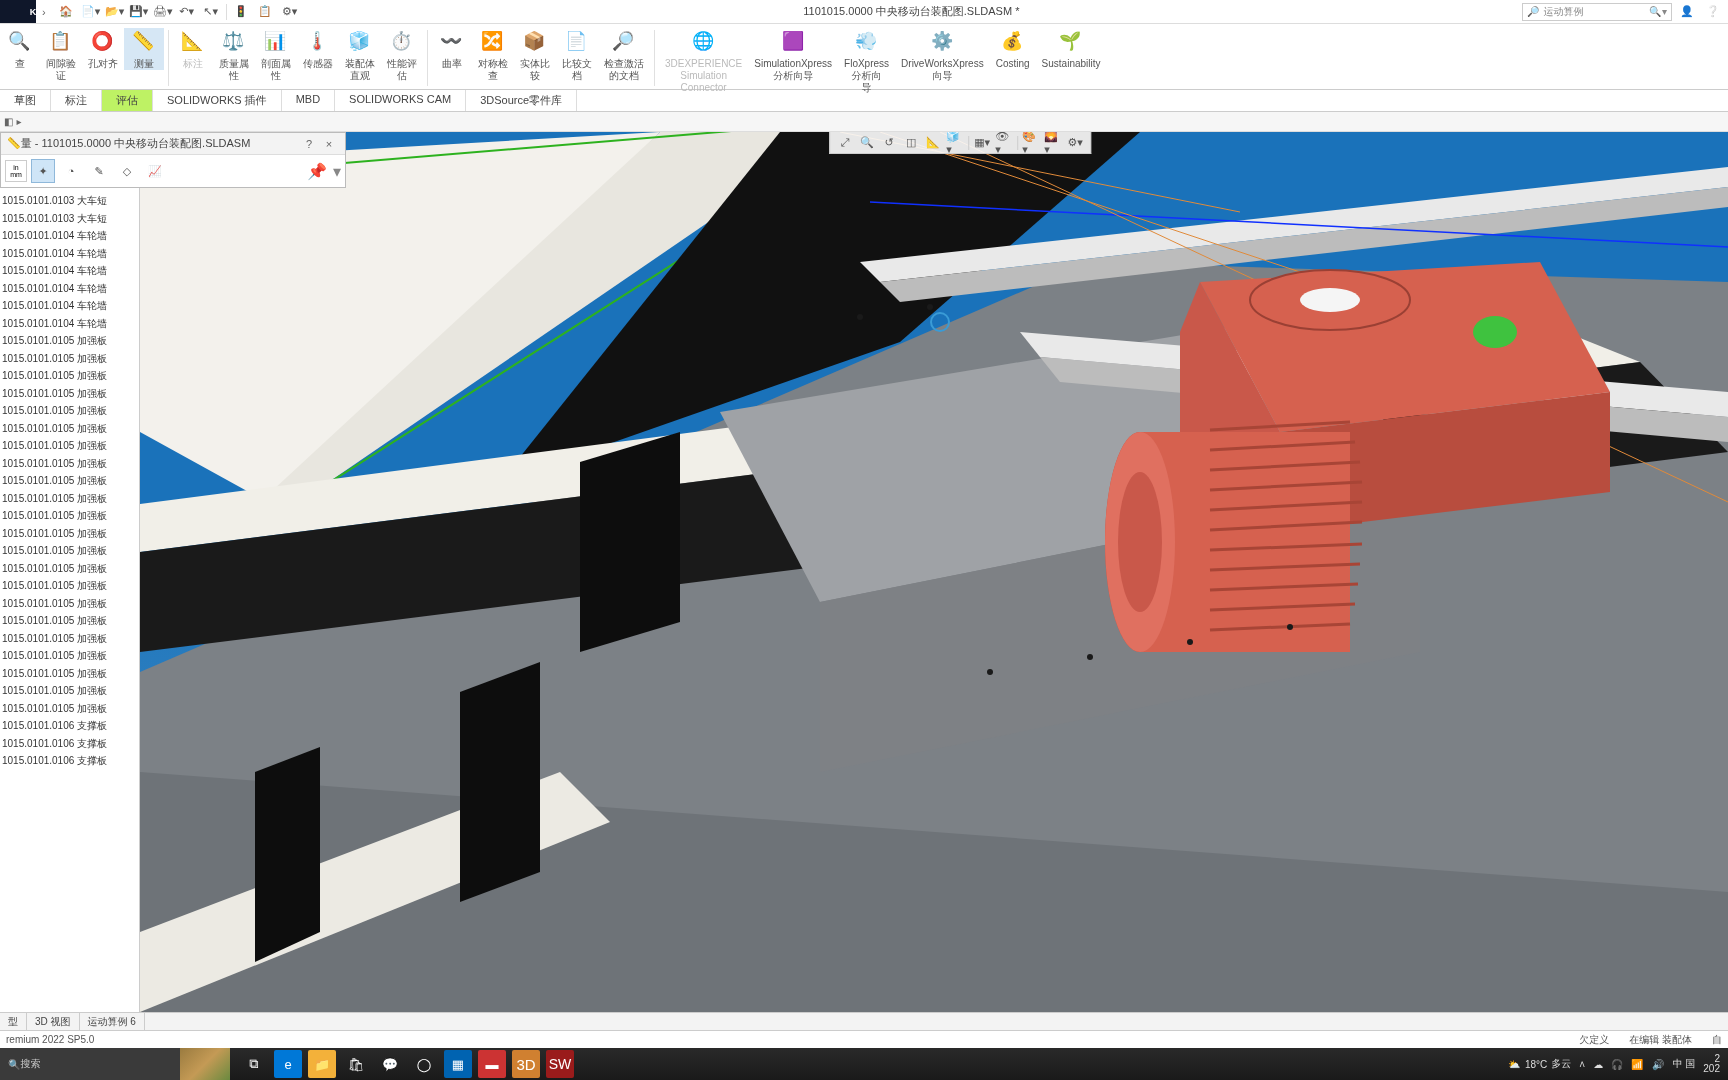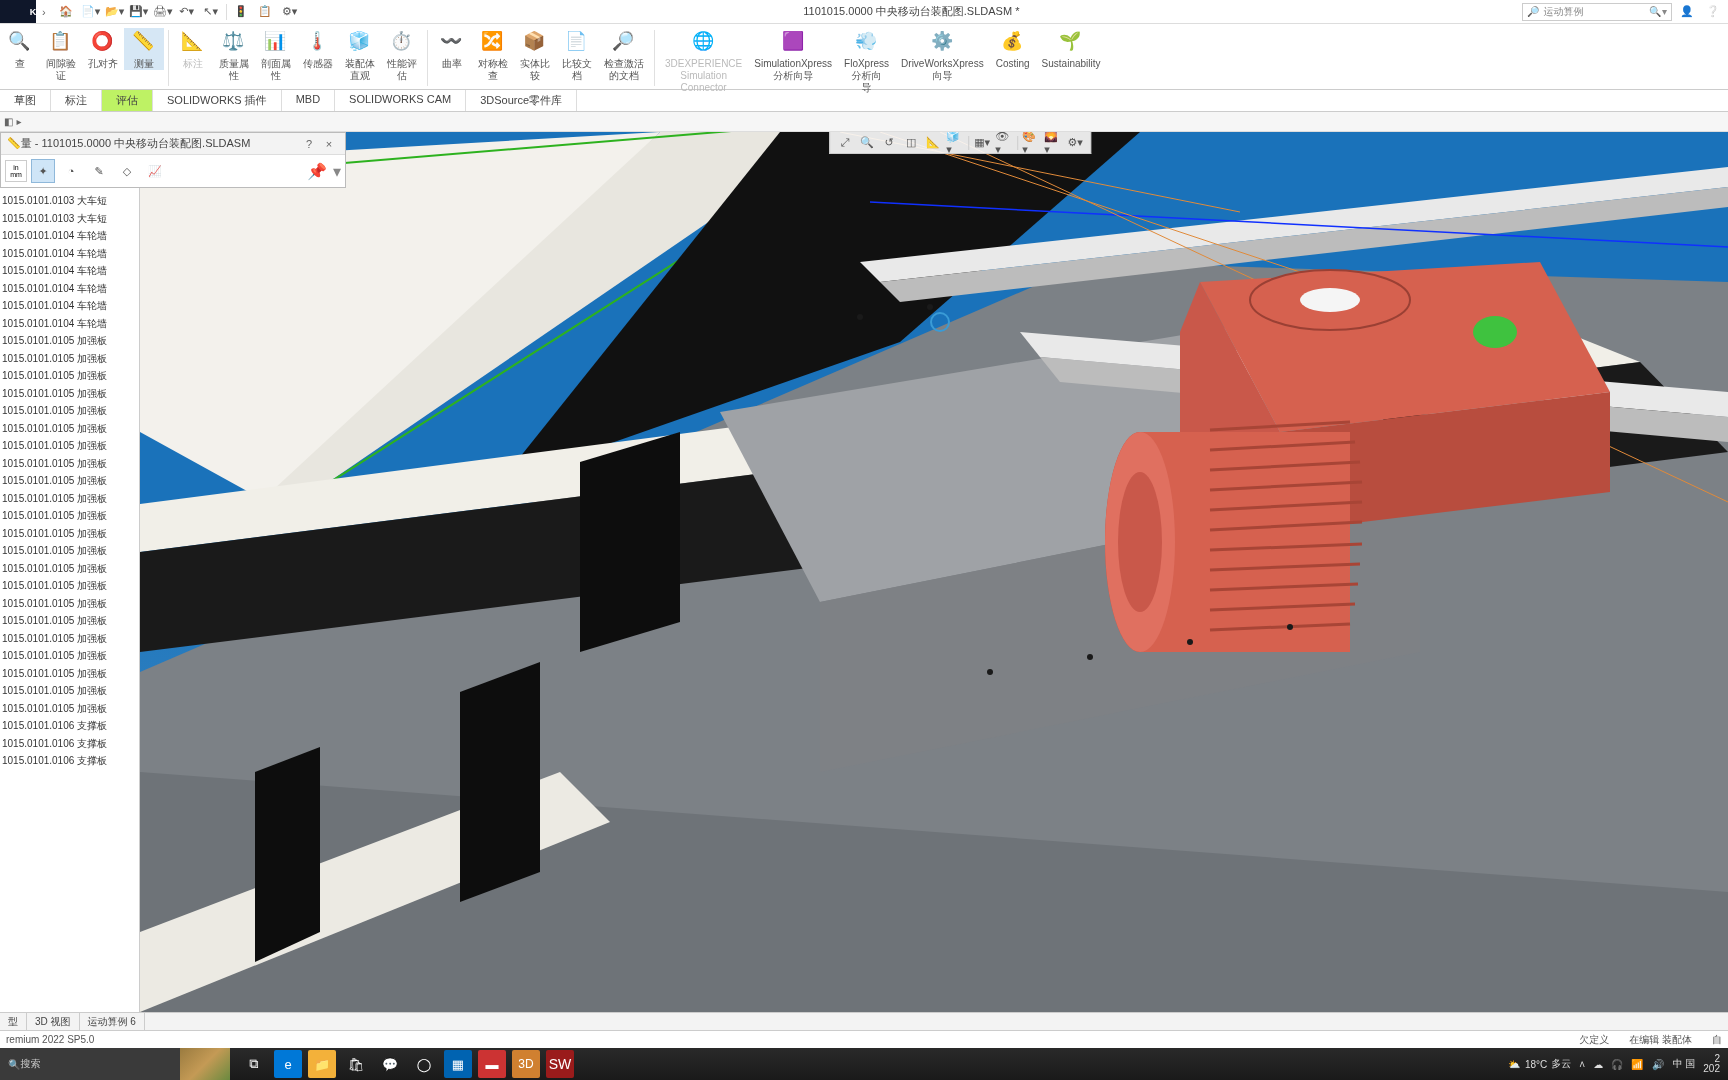--- a/index.html
+++ b/index.html
@@ -409,21 +409,21 @@
   <div class="landscape"></div>
   <div class="task-icons">
     <div class="task-icon" style="color:#fff">⧉</div>
     <div class="task-icon" style="background:#0078d7;color:#fff">e</div>
     <div class="task-icon" style="background:#f3b13a">📁</div>
     <div class="task-icon" style="color:#fff">🛍</div>
     <div class="task-icon" style="color:#5bbad5">💬</div>
     <div class="task-icon" style="color:#fff">◯</div>
     <div class="task-icon" style="background:#0063b1;color:#fff">▦</div>
     <div class="task-icon" style="background:#c33;color:#fff">▬</div>
-    <div class="task-icon" style="background:#d08030;color:#fff;font-size:12px">3D</div>
+    <div class="task-icon" style="background:#d08030;color:#fff;font-size:15px">3D</div>
     <div class="task-icon" style="background:#9a1b1b;color:#fff;font-size:14px">SW</div>
   </div>
   <div class="task-right">
     <div class="weather">
       <span>⛅</span>
       <span>18°C</span>
       <span>多云</span>
     </div>
     <span>˄</span>
     <span>☁</span>

